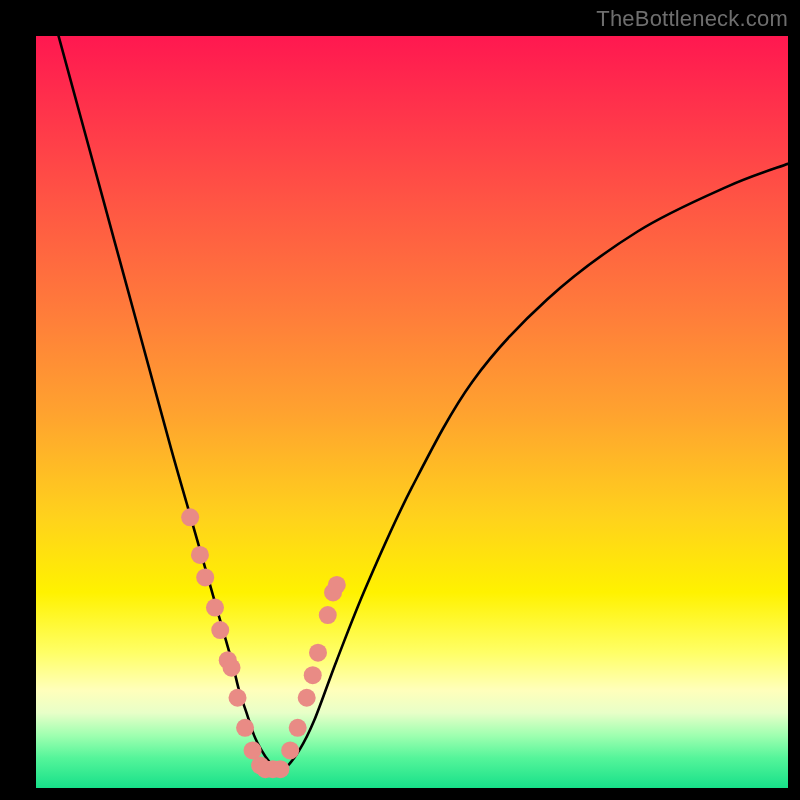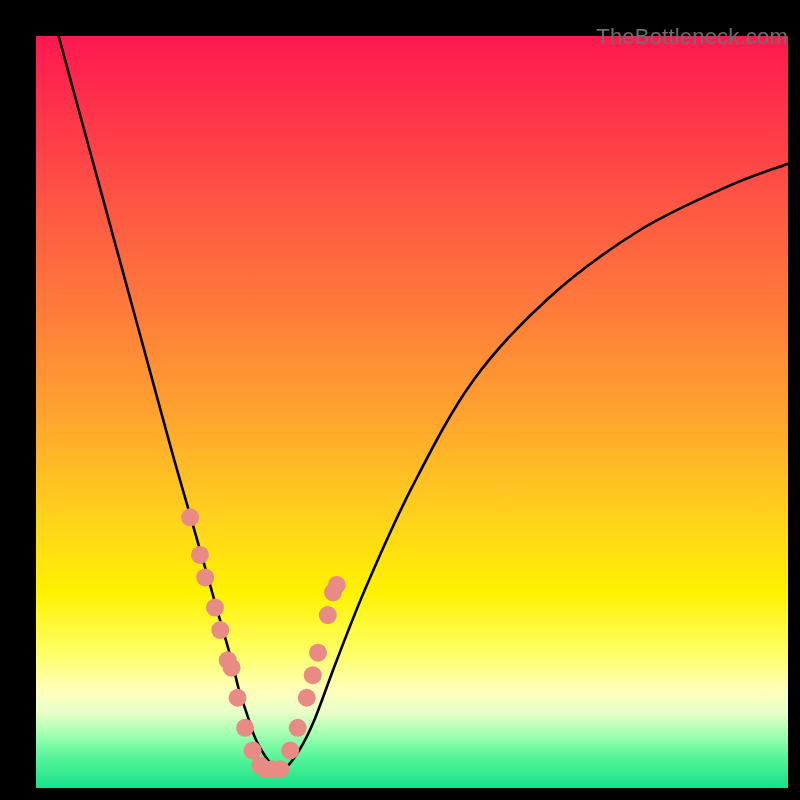--- a/index.html
+++ b/index.html
@@ -4,21 +4,21 @@
 <style>
   * { margin: 0; padding: 0; box-sizing: border-box; }
   html, body { width: 800px; height: 800px; overflow: hidden; }
   body {
     background: #000;
     font-family: Arial, Helvetica, sans-serif;
     position: relative;
   }
   .watermark {
     position: absolute;
-    top: 24px;
+    top: 6px;
     right: 12px;
     color: #6e6e6e;
     font-size: 22px;
     letter-spacing: 0.2px;
     z-index: 10;
     user-select: none;
     text-align: right;
   }
   .plot-area {
     position: absolute;

